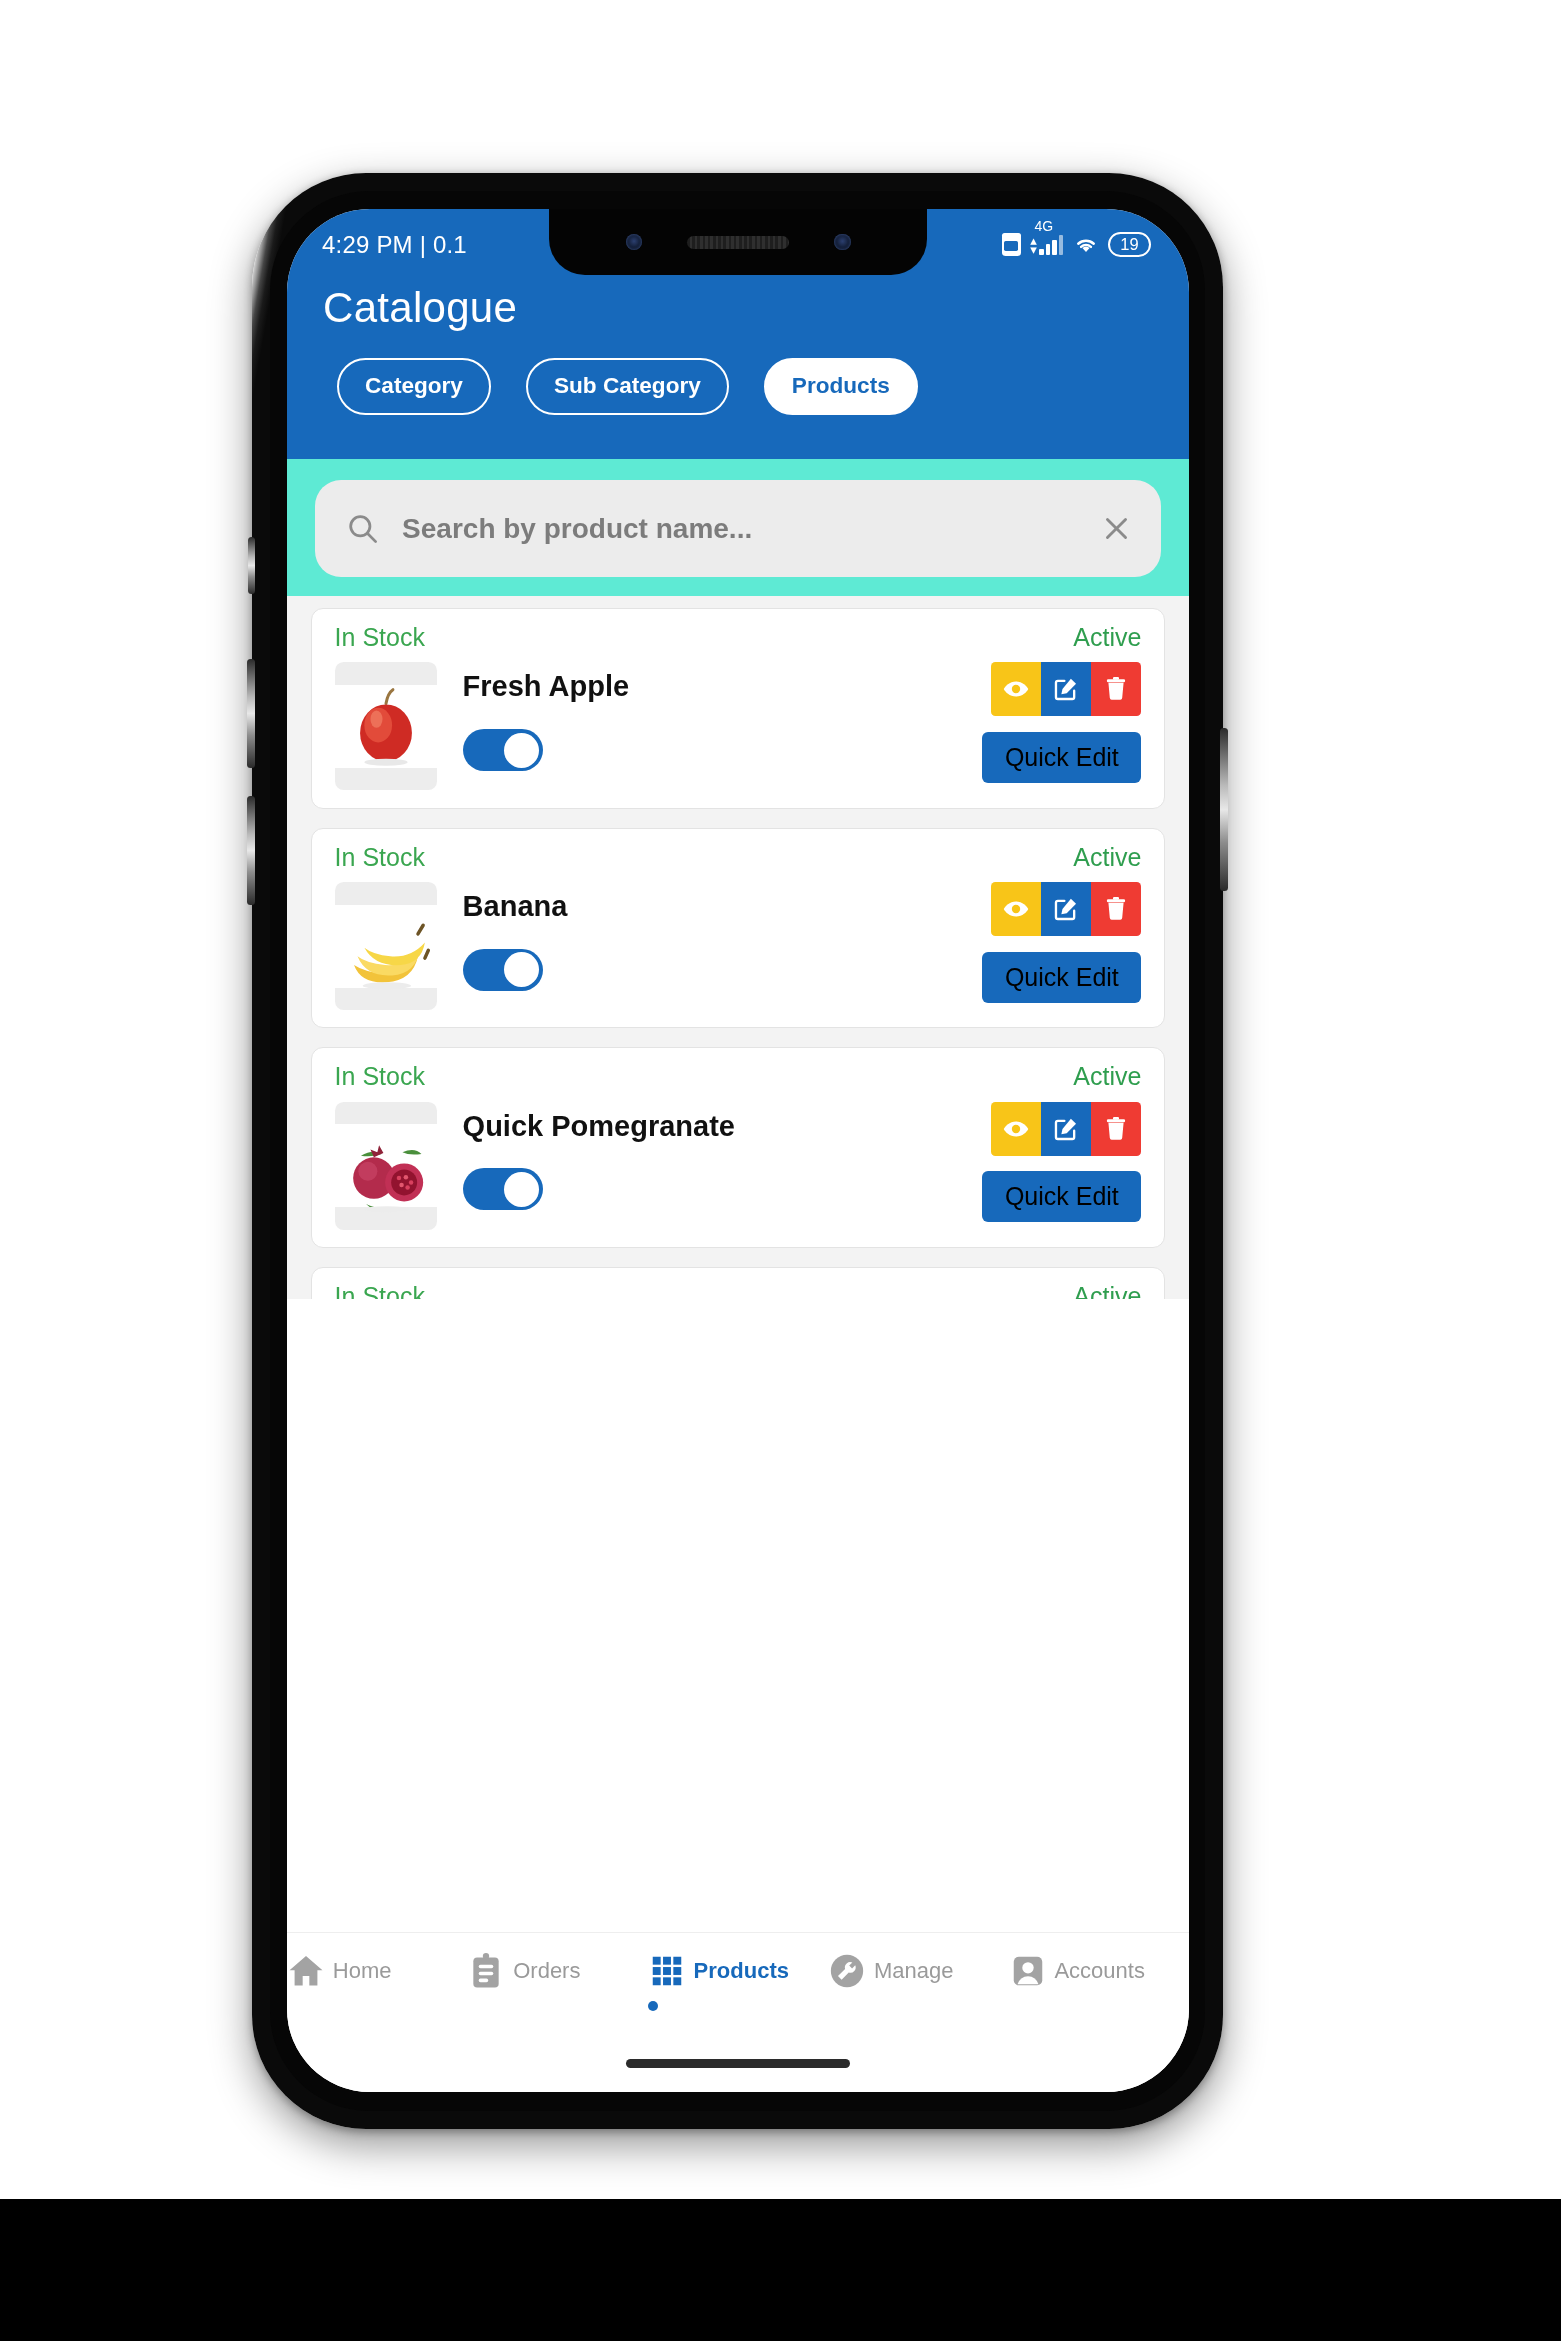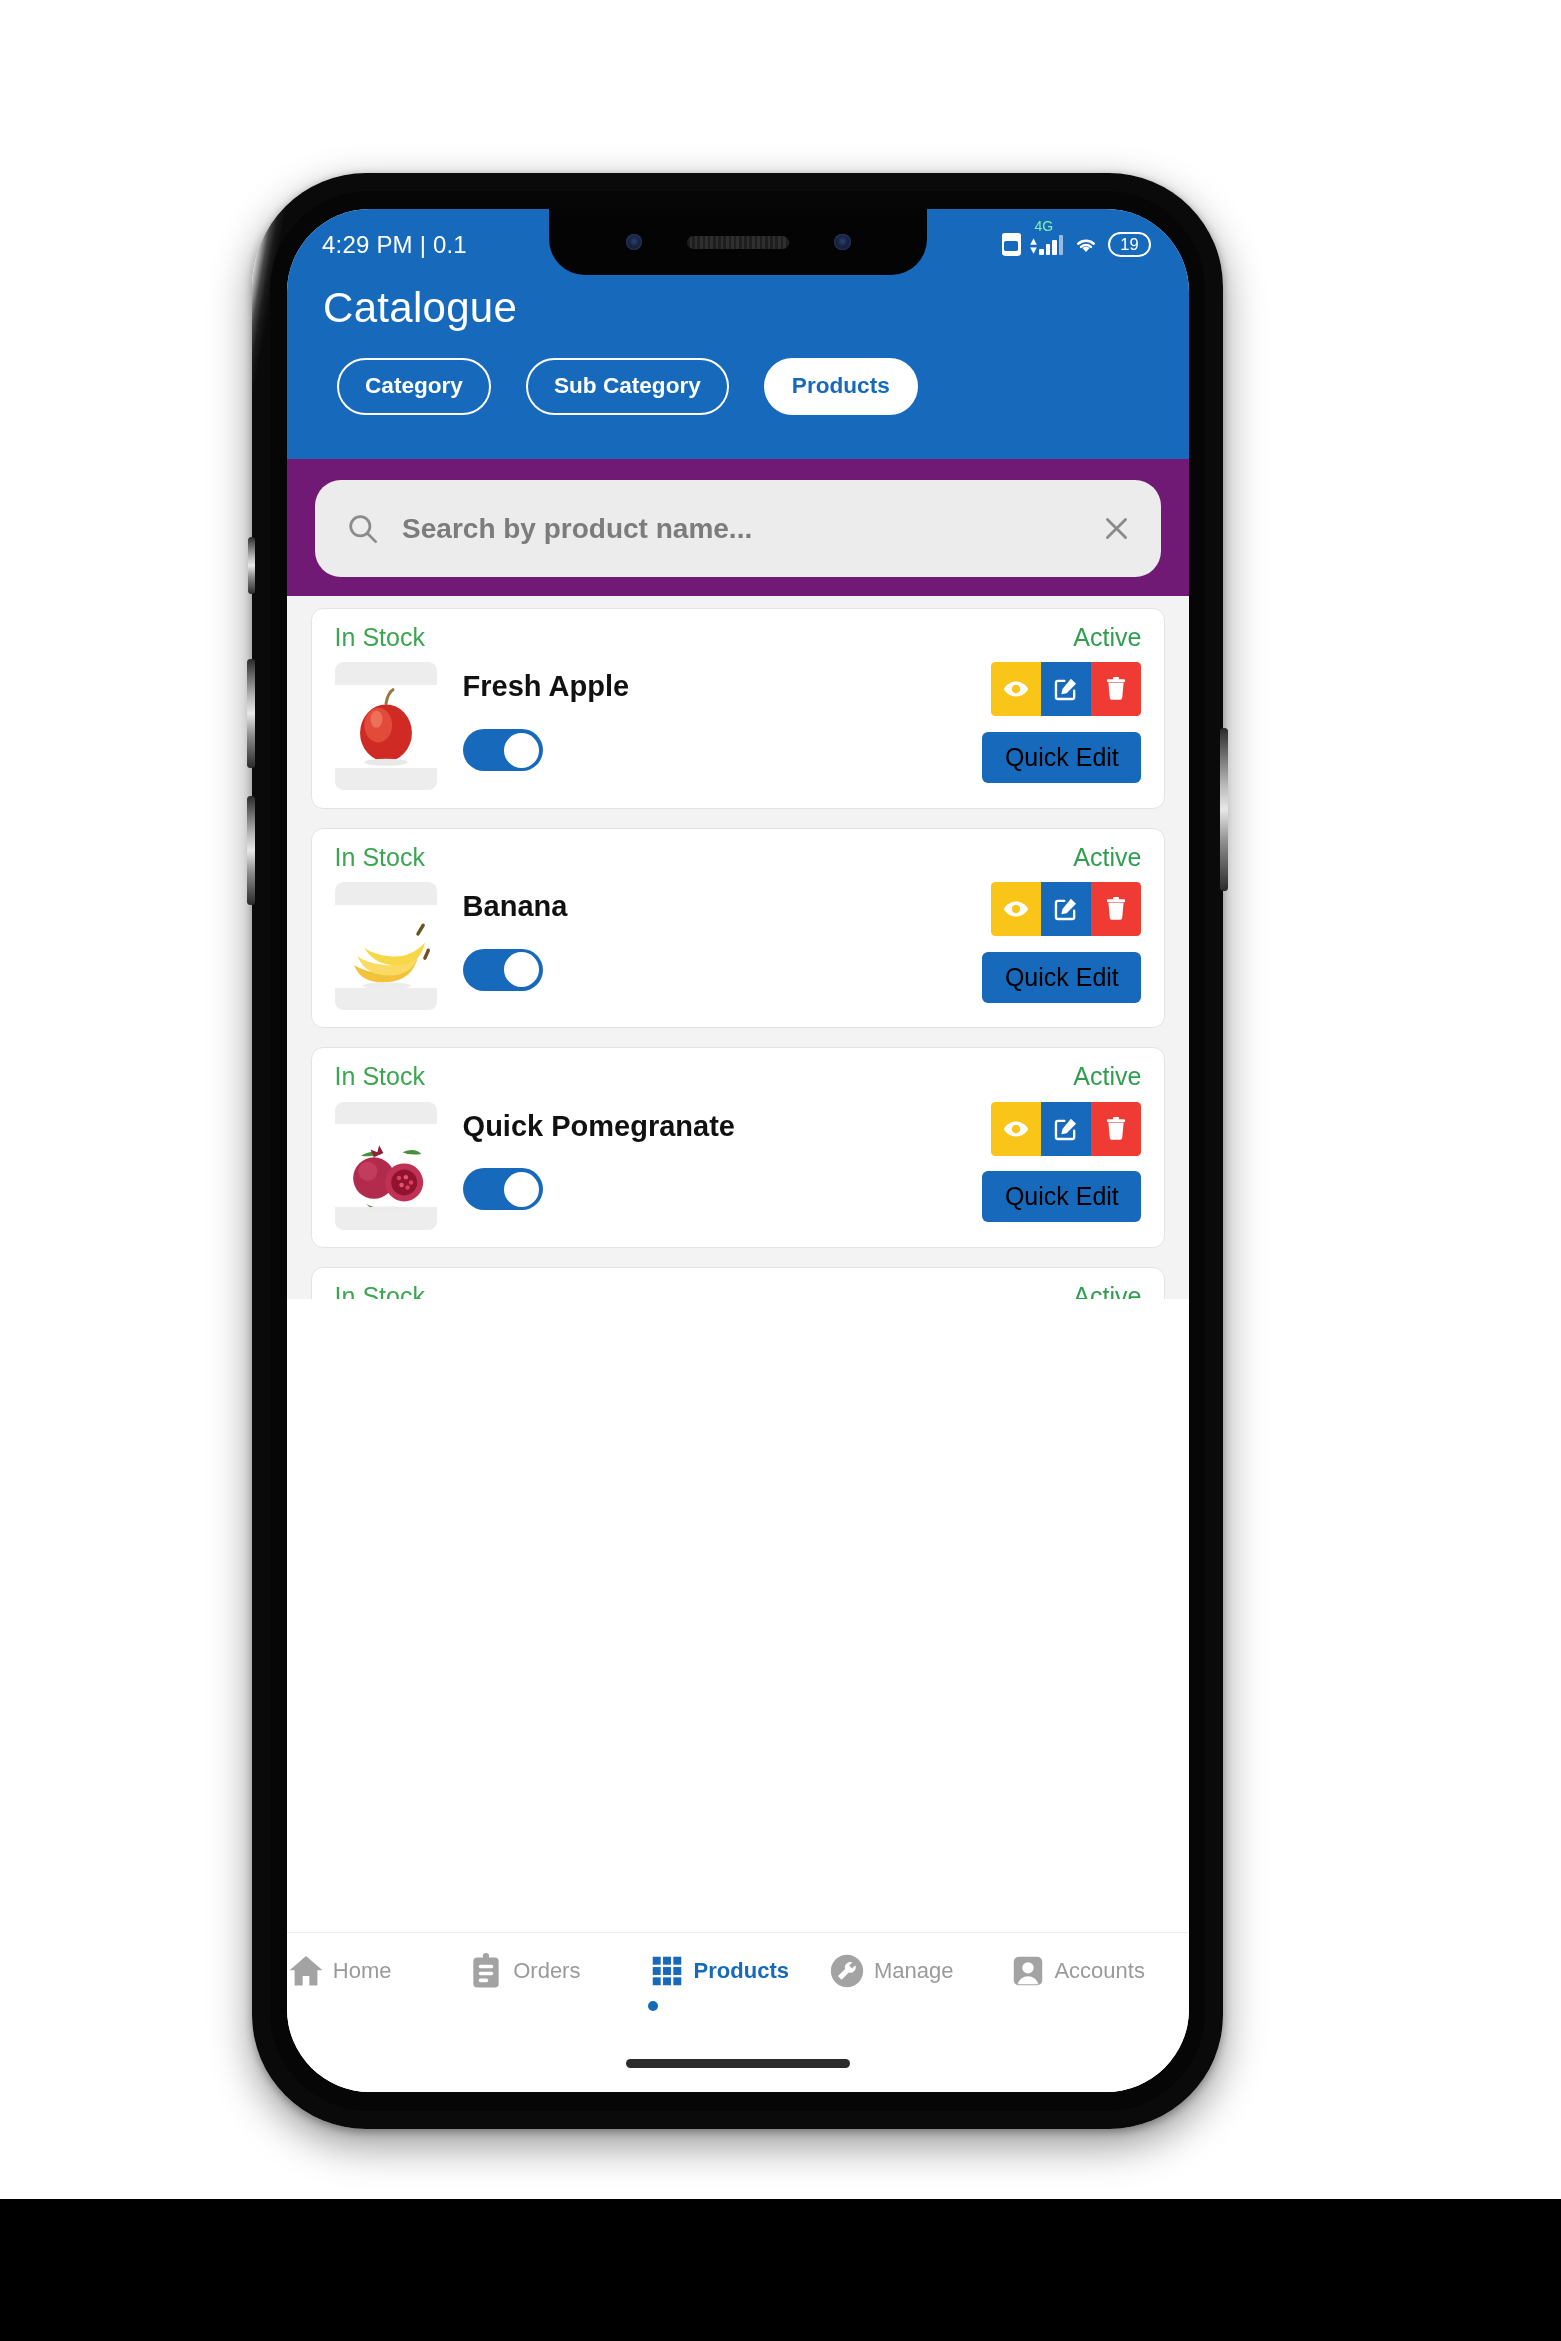--- a/index.html
+++ b/index.html
@@ -134,21 +134,21 @@
     display: flex;
     align-items: flex-end;
     gap: 2.6px;
     position: relative;
   }
   #net-label {
     position: absolute;
     top: -15.6px; left: 4.3px;
     font-size: 14px;
     line-height: 1;
-    color: #86efac;
+    color: #ffffff;
     font-weight: 500;
   }
   #net-arrows {
     font-size: 13px;
     line-height: 0.7;
     display: flex;
     flex-direction: column;
     color: #fff;
     margin-bottom: 0.9px;
   }
@@ -197,21 +197,21 @@
     white-space: nowrap;
   }
   .tab-chip.active {
     background: #ffffff;
     color: #1769bb;
     border-color: #ffffff;
   }
 
   
   #search-wrap {
-    background: #701a75;
+    background: #5eead4;
     padding: 21px 28px 19px 28px;
   }
   #search-bar {
     background: #ececec;
     border-radius: 26px;
     height: 97px;
     display: flex;
     align-items: center;
     padding: 0 29.5px;
     gap: 22.6px;

